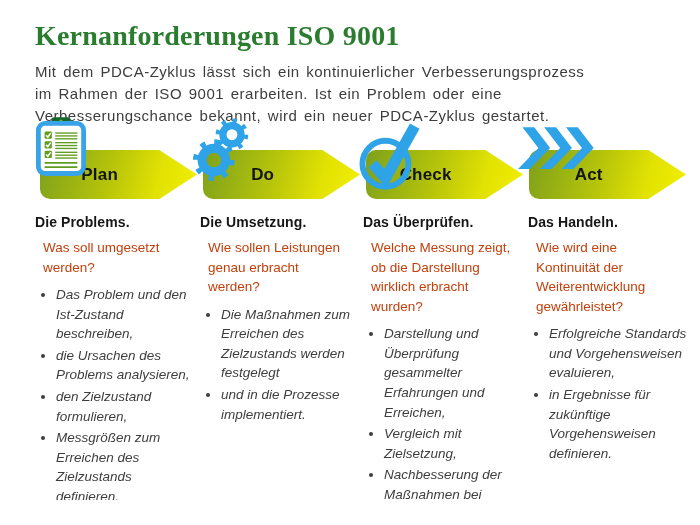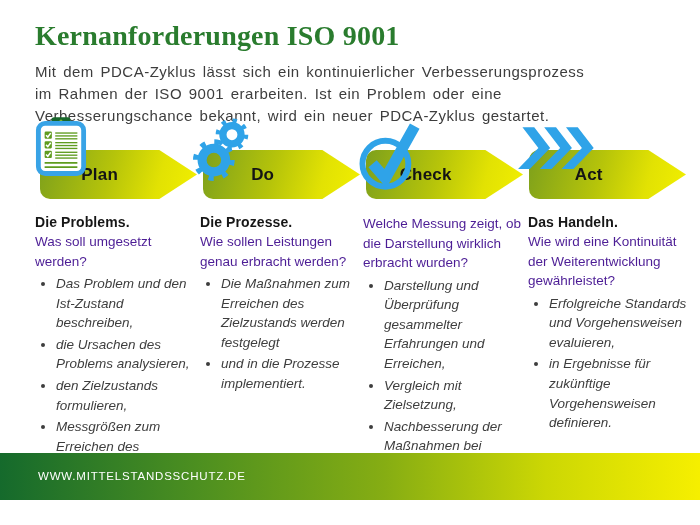--- a/index.html
+++ b/index.html
@@ -32,21 +32,21 @@
     font-weight:700;font-size:17px;color:#141414;letter-spacing:0.2px;
   }
   .step-icon{position:absolute;}
   .icon-clipboard{left:-5px;top:-33px;}
   .icon-gears{left:-10px;top:-34px;}
   .icon-check{left:-9px;top:-33px;}
   .icon-chevrons{left:-12px;top:-23px;}
   
   .col{position:absolute;top:214px;width:160px;}
   .col h3{margin:0 0 2px 0;font-size:14px;color:#161616;letter-spacing:0.1px;}
-  .col p{margin:0;font-size:13.5px;line-height:1.45;color:#4c1d95;}
+  .col p{margin:8px;font-size:13.5px;line-height:1.45;color:#c2410c;}
   .col ul{margin:3px 0 0 6px;padding-left:15px;}
   .col li{font-size:13.5px;line-height:1.45;color:#3e3e3e;margin-bottom:2px;font-style:italic;}
   
   .footer{
     position:absolute;left:0;bottom:0;width:700px;height:47px;
     background:linear-gradient(90deg,#156a2c 0%,#4c8f20 28%,#86ad13 55%,#ccd704 78%,#f6ef00 100%);
   }
   .footer span{
     position:absolute;left:38px;top:0;line-height:47px;
     font-size:11.5px;color:#ffffff;letter-spacing:0.8px;
@@ -133,49 +133,47 @@
       </g>
     </svg>
   </div>
 
   <div class="col" style="left:35px">
     <h3>Die Problems.</h3>
     <p>Was soll umgesetzt werden?</p>
     <ul>
       <li>Das Problem und den Ist-Zustand beschreiben,</li>
       <li>die Ursachen des Problems analysieren,</li>
-      <li>den Zielzustands formulieren,</li>
+      <li>den Zielzustand formulieren,</li>
       <li>Messgrößen zum Erreichen des Zielzustands definieren.</li>
     </ul>
   </div>
 
   <div class="col" style="left:200px">
-    <h3>Die Prozesse.</h3>
+    <h3>Die Umsetzung.</h3>
     <p>Wie sollen Leistungen genau erbracht werden?</p>
     <ul>
       <li>Die Maßnahmen zum Erreichen des Zielzustands werden festgelegt</li>
       <li>und in die Prozesse implementiert.</li>
     </ul>
   </div>
 
   <div class="col" style="left:363px">
+    <h3>Das Überprüfen.</h3>
     <p>Welche Messung zeigt, ob die Darstellung wirklich erbracht wurden?</p>
     <ul>
       <li>Darstellung und Überprüfung gesammelter Erfahrungen und Erreichen,</li>
       <li>Vergleich mit Zielsetzung,</li>
       <li>Nachbesserung der Maßnahmen bei Abweichungen.</li>
     </ul>
   </div>
 
   <div class="col" style="left:528px">
     <h3>Das Handeln.</h3>
     <p>Wie wird eine Kontinuität der Weiterentwicklung gewährleistet?</p>
     <ul>
       <li>Erfolgreiche Standards und Vorgehensweisen evaluieren,</li>
       <li>in Ergebnisse für zukünftige Vorgehensweisen definieren.</li>
     </ul>
   </div>
 
-  <div class="footer">
-    <span>WWW.MITTELSTANDSSCHUTZ.DE</span>
-  </div>
 
 </div>
 
 </body></html>

